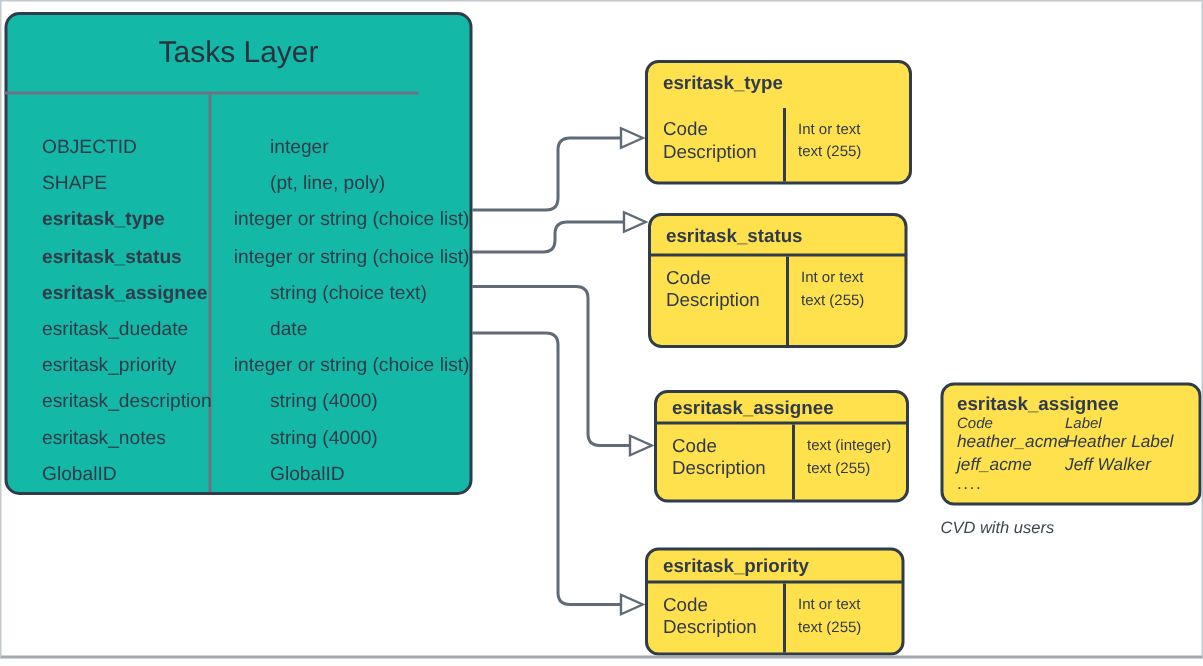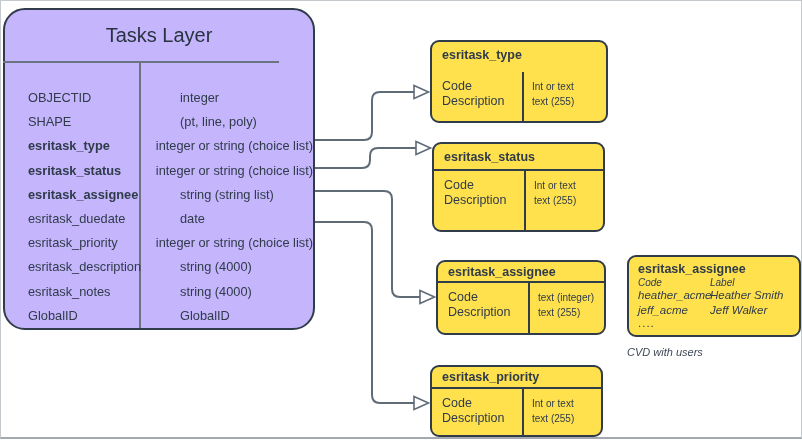--- a/index.html
+++ b/index.html
@@ -12,21 +12,21 @@
     overflow:hidden;
   }
   #frame{
     position:absolute;left:0;top:0;width:800px;height:436px;
     border:1px solid #c4c9ce;border-bottom:2px solid #a3a9af;
     pointer-events:none;
   }
   
   .main-table{
     position:absolute;left:3px;top:8px;width:308px;height:318px;
-    background:#c4b5fd;border:2px solid #303c4a;border-radius:22px;
+    background:#14b8a6;border:2px solid #303c4a;border-radius:10px;
   }
   .main-title{
     height:50px;display:flex;align-items:center;justify-content:center;
     font-size:20px;color:#28333f;
   }
   .title-divider{
     position:absolute;left:-2px;top:51px;width:276px;height:2px;background:#6b7480;
   }
   .col-divider{
     position:absolute;left:134px;top:53px;bottom:0;width:2px;background:#6b7480;
@@ -100,21 +100,21 @@
       <div class="frow bold">
         <div class="cell-name">esritask_type</div>
         <div class="cell-type">integer or string (choice list)</div>
       </div>
       <div class="frow bold">
         <div class="cell-name">esritask_status</div>
         <div class="cell-type">integer or string (choice list)</div>
       </div>
       <div class="frow bold">
         <div class="cell-name">esritask_assignee</div>
-        <div class="cell-type">string (string list)</div>
+        <div class="cell-type">string (choice text)</div>
       </div>
       <div class="frow">
         <div class="cell-name">esritask_duedate</div>
         <div class="cell-type">date</div>
       </div>
       <div class="frow">
         <div class="cell-name">esritask_priority</div>
         <div class="cell-type">integer or string (choice list)</div>
       </div>
       <div class="frow">
@@ -192,21 +192,21 @@
   </div>
 
   <div class="cvd-box">
     <div class="cvd-title">esritask_assignee</div>
     <div class="cvd-headrow">
       <div class="cvd-cl">Code</div>
       <div class="cvd-cr">Label</div>
     </div>
     <div class="cvd-row">
       <div class="cvd-cl">heather_acme</div>
-      <div class="cvd-cr">Heather Smith</div>
+      <div class="cvd-cr">Heather Label</div>
     </div>
     <div class="cvd-row">
       <div class="cvd-cl">jeff_acme</div>
       <div class="cvd-cr">Jeff Walker</div>
     </div>
     <div class="cvd-more">....</div>
   </div>
   <div class="cvd-caption">CVD with users</div>
 
   <div id="frame"></div>

